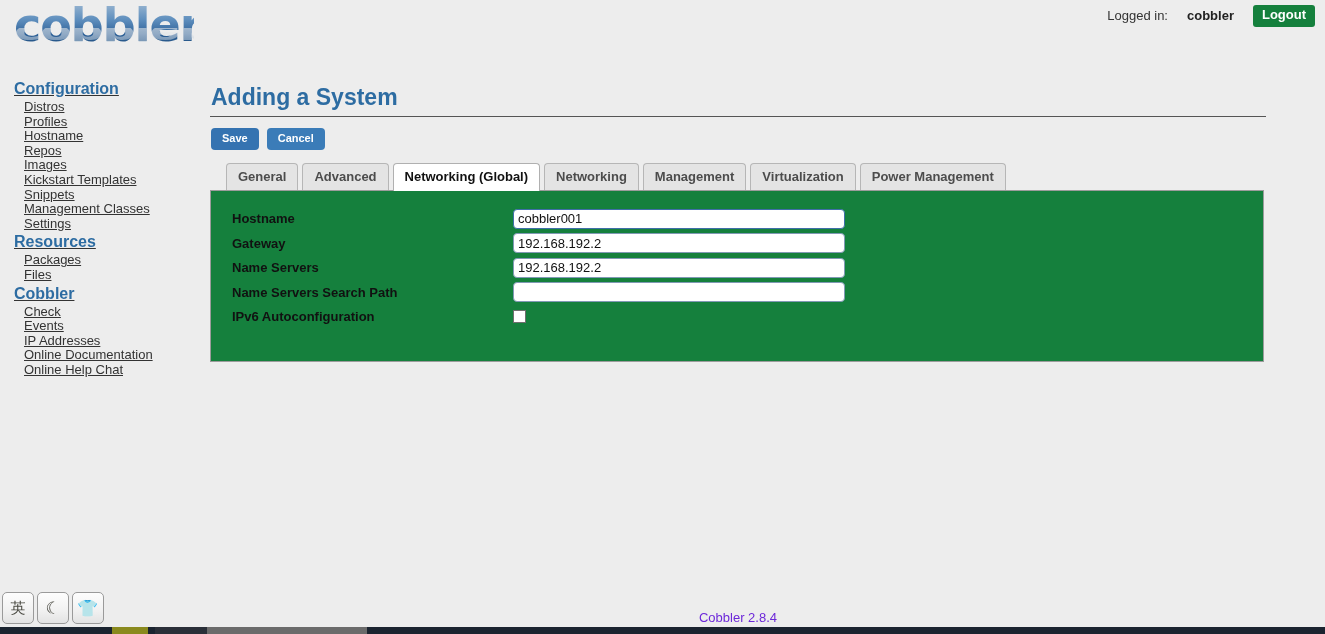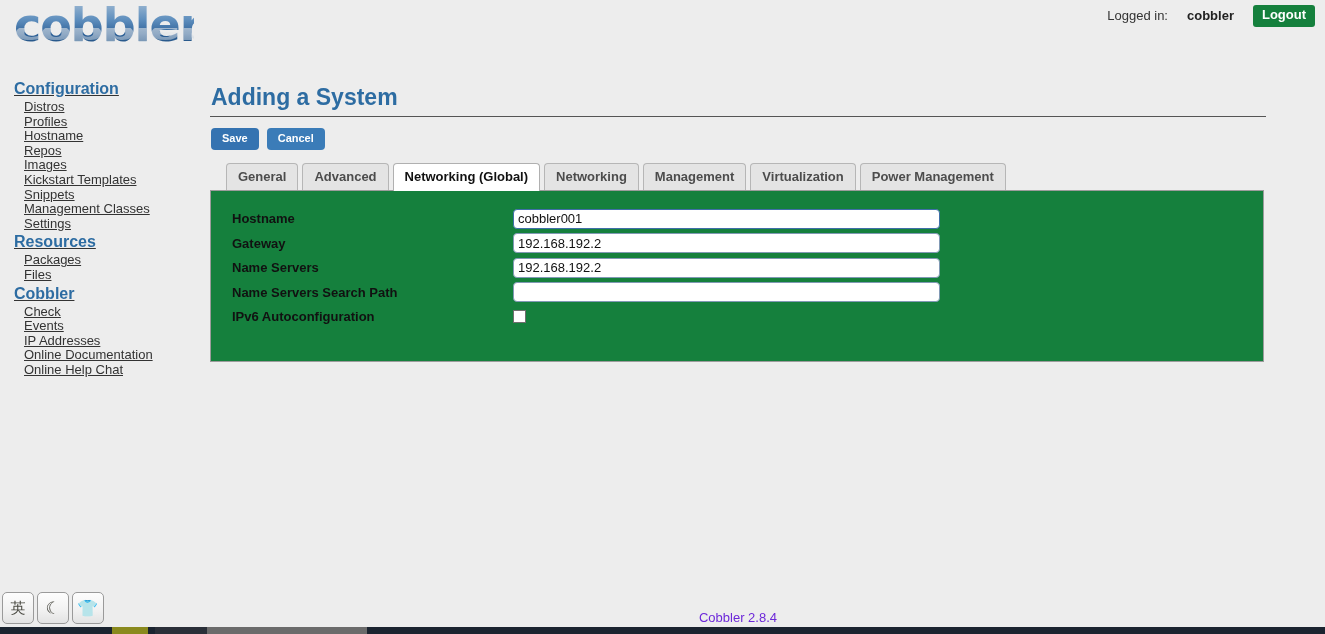--- a/index.html
+++ b/index.html
@@ -193,21 +193,21 @@
   }
   .form-label {
     width: 302px;
     padding-left: 21px;
     box-sizing: border-box;
     font-weight: bold;
     font-size: 13px;
     color: #111111;
   }
   .form-input {
-    width: 427px;
+    width: 332px;
     height: 20px;
     box-sizing: border-box;
     border: 1px solid #8199b5;
     border-radius: 4px;
     background: #ffffff;
     font-family: "Liberation Sans", sans-serif;
     font-size: 13px;
     color: #111111;
     padding: 9px 4px;
     outline: none;

